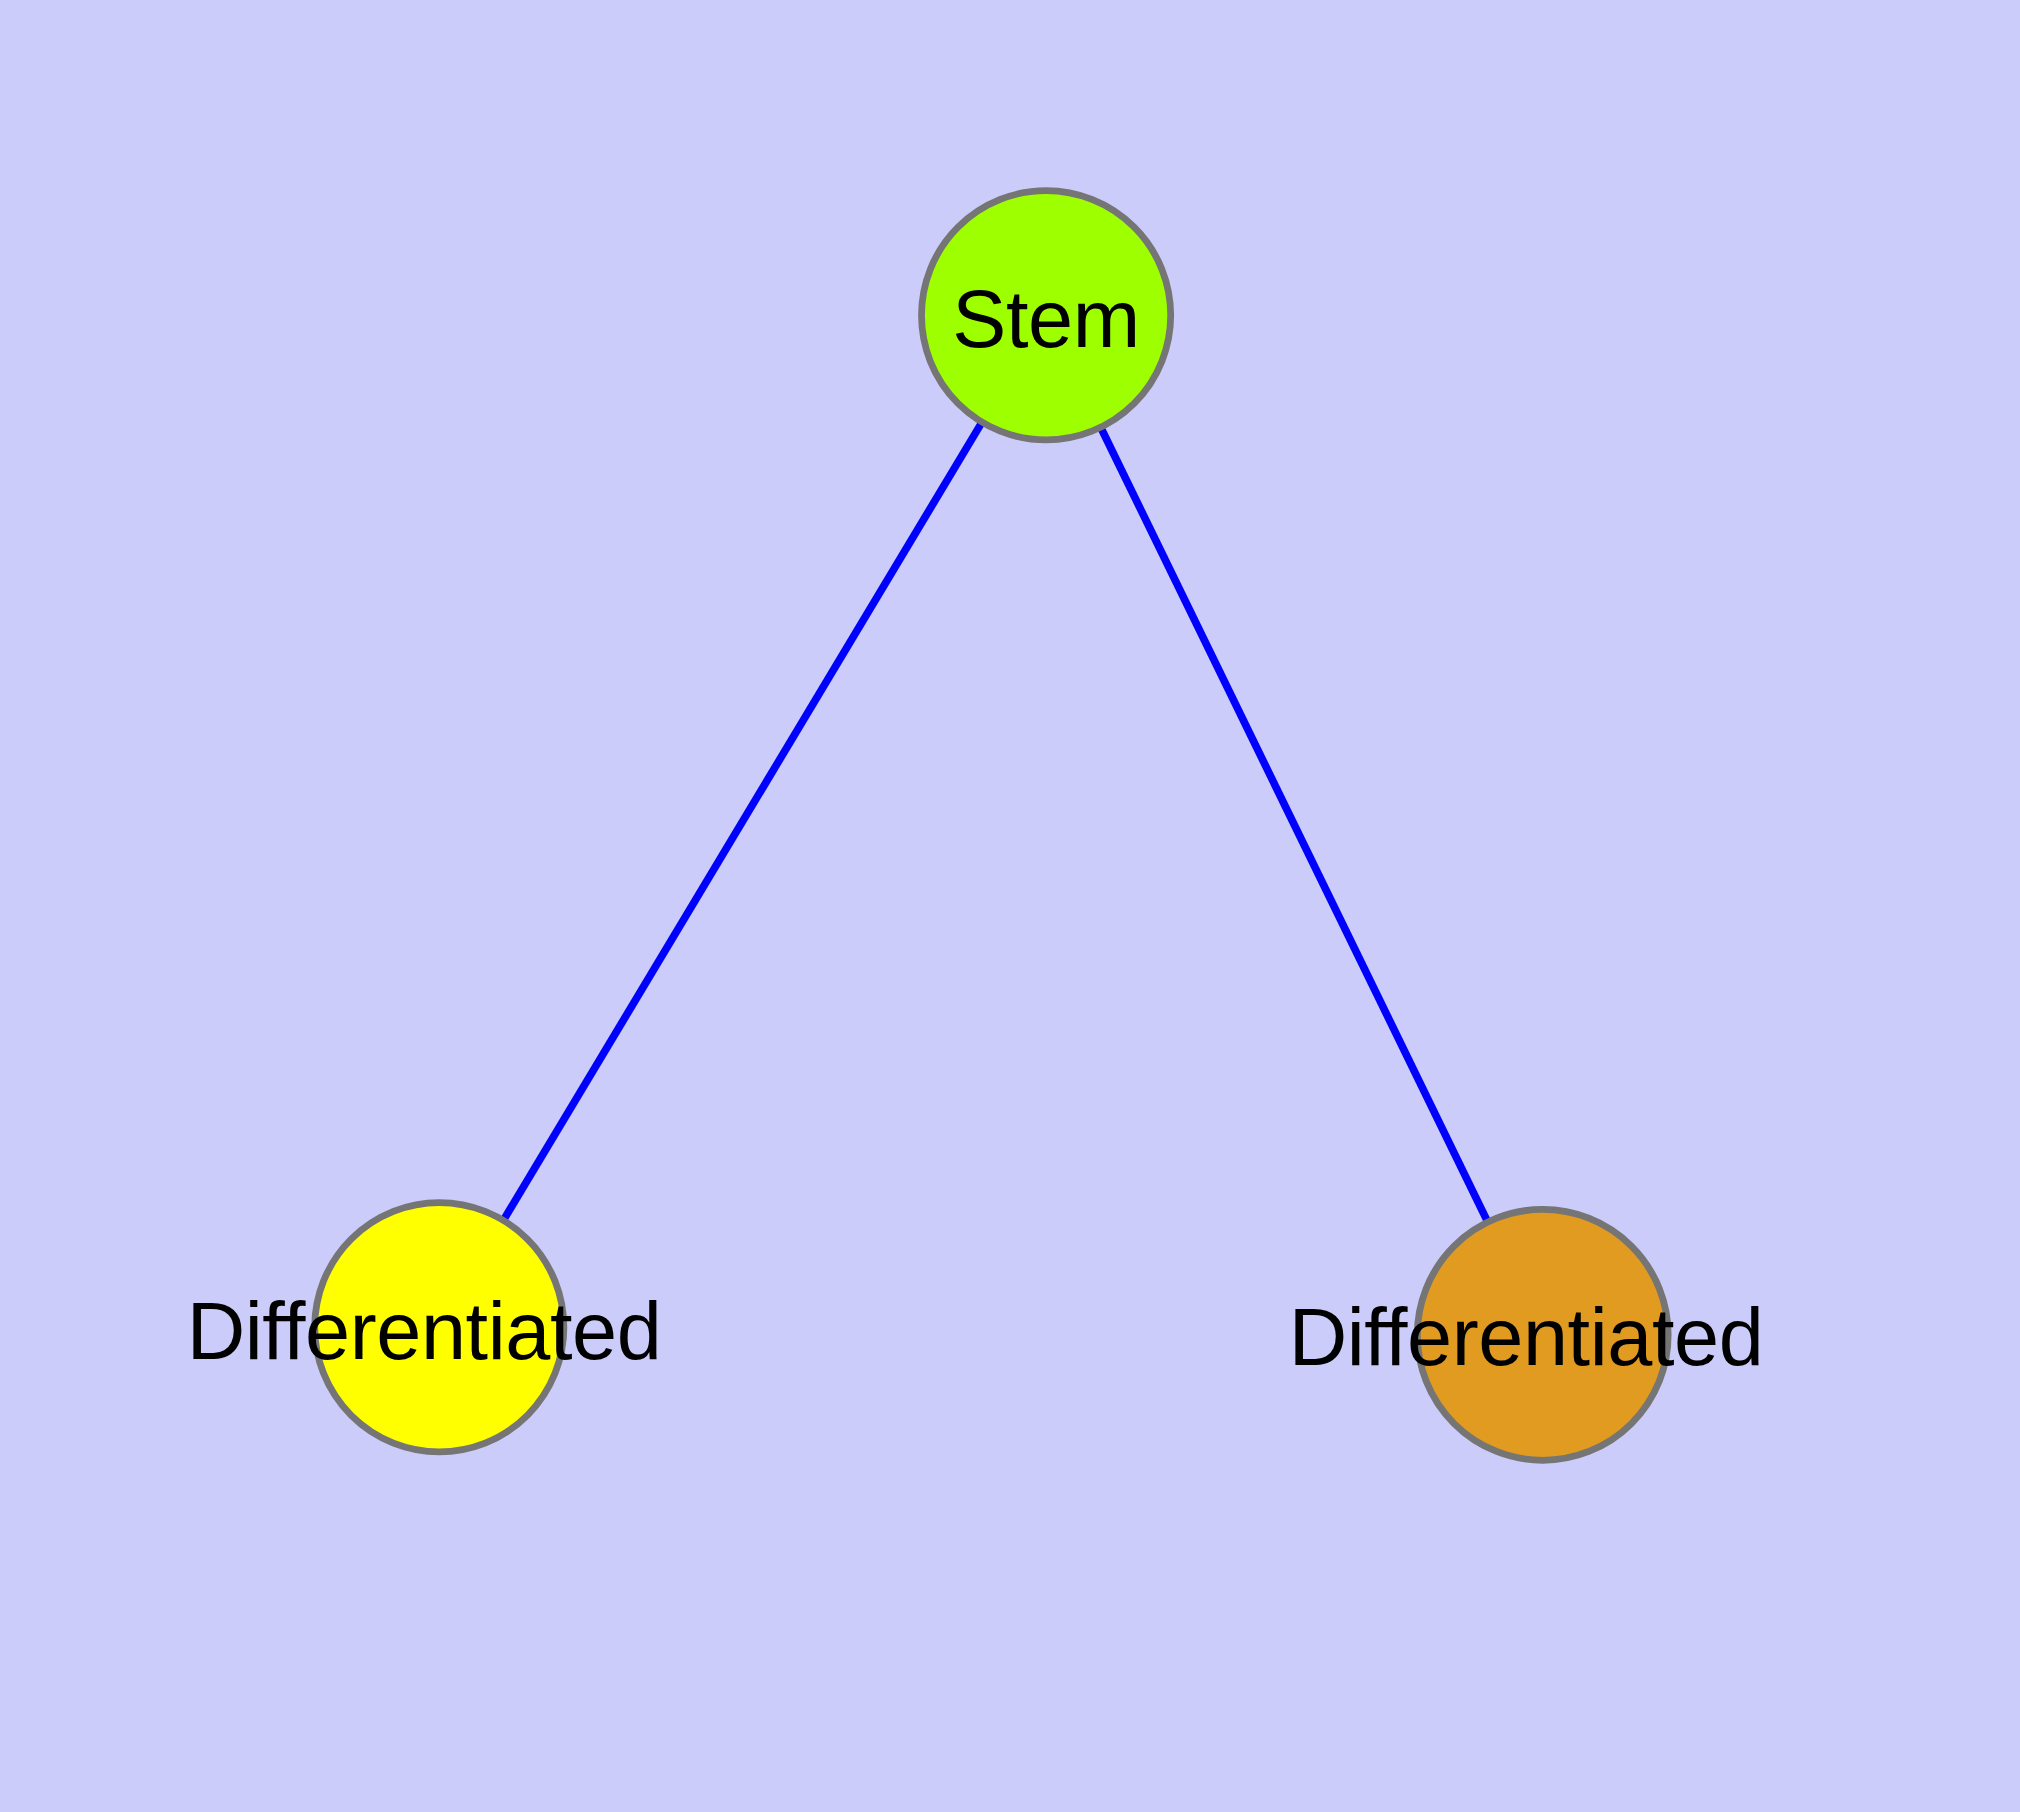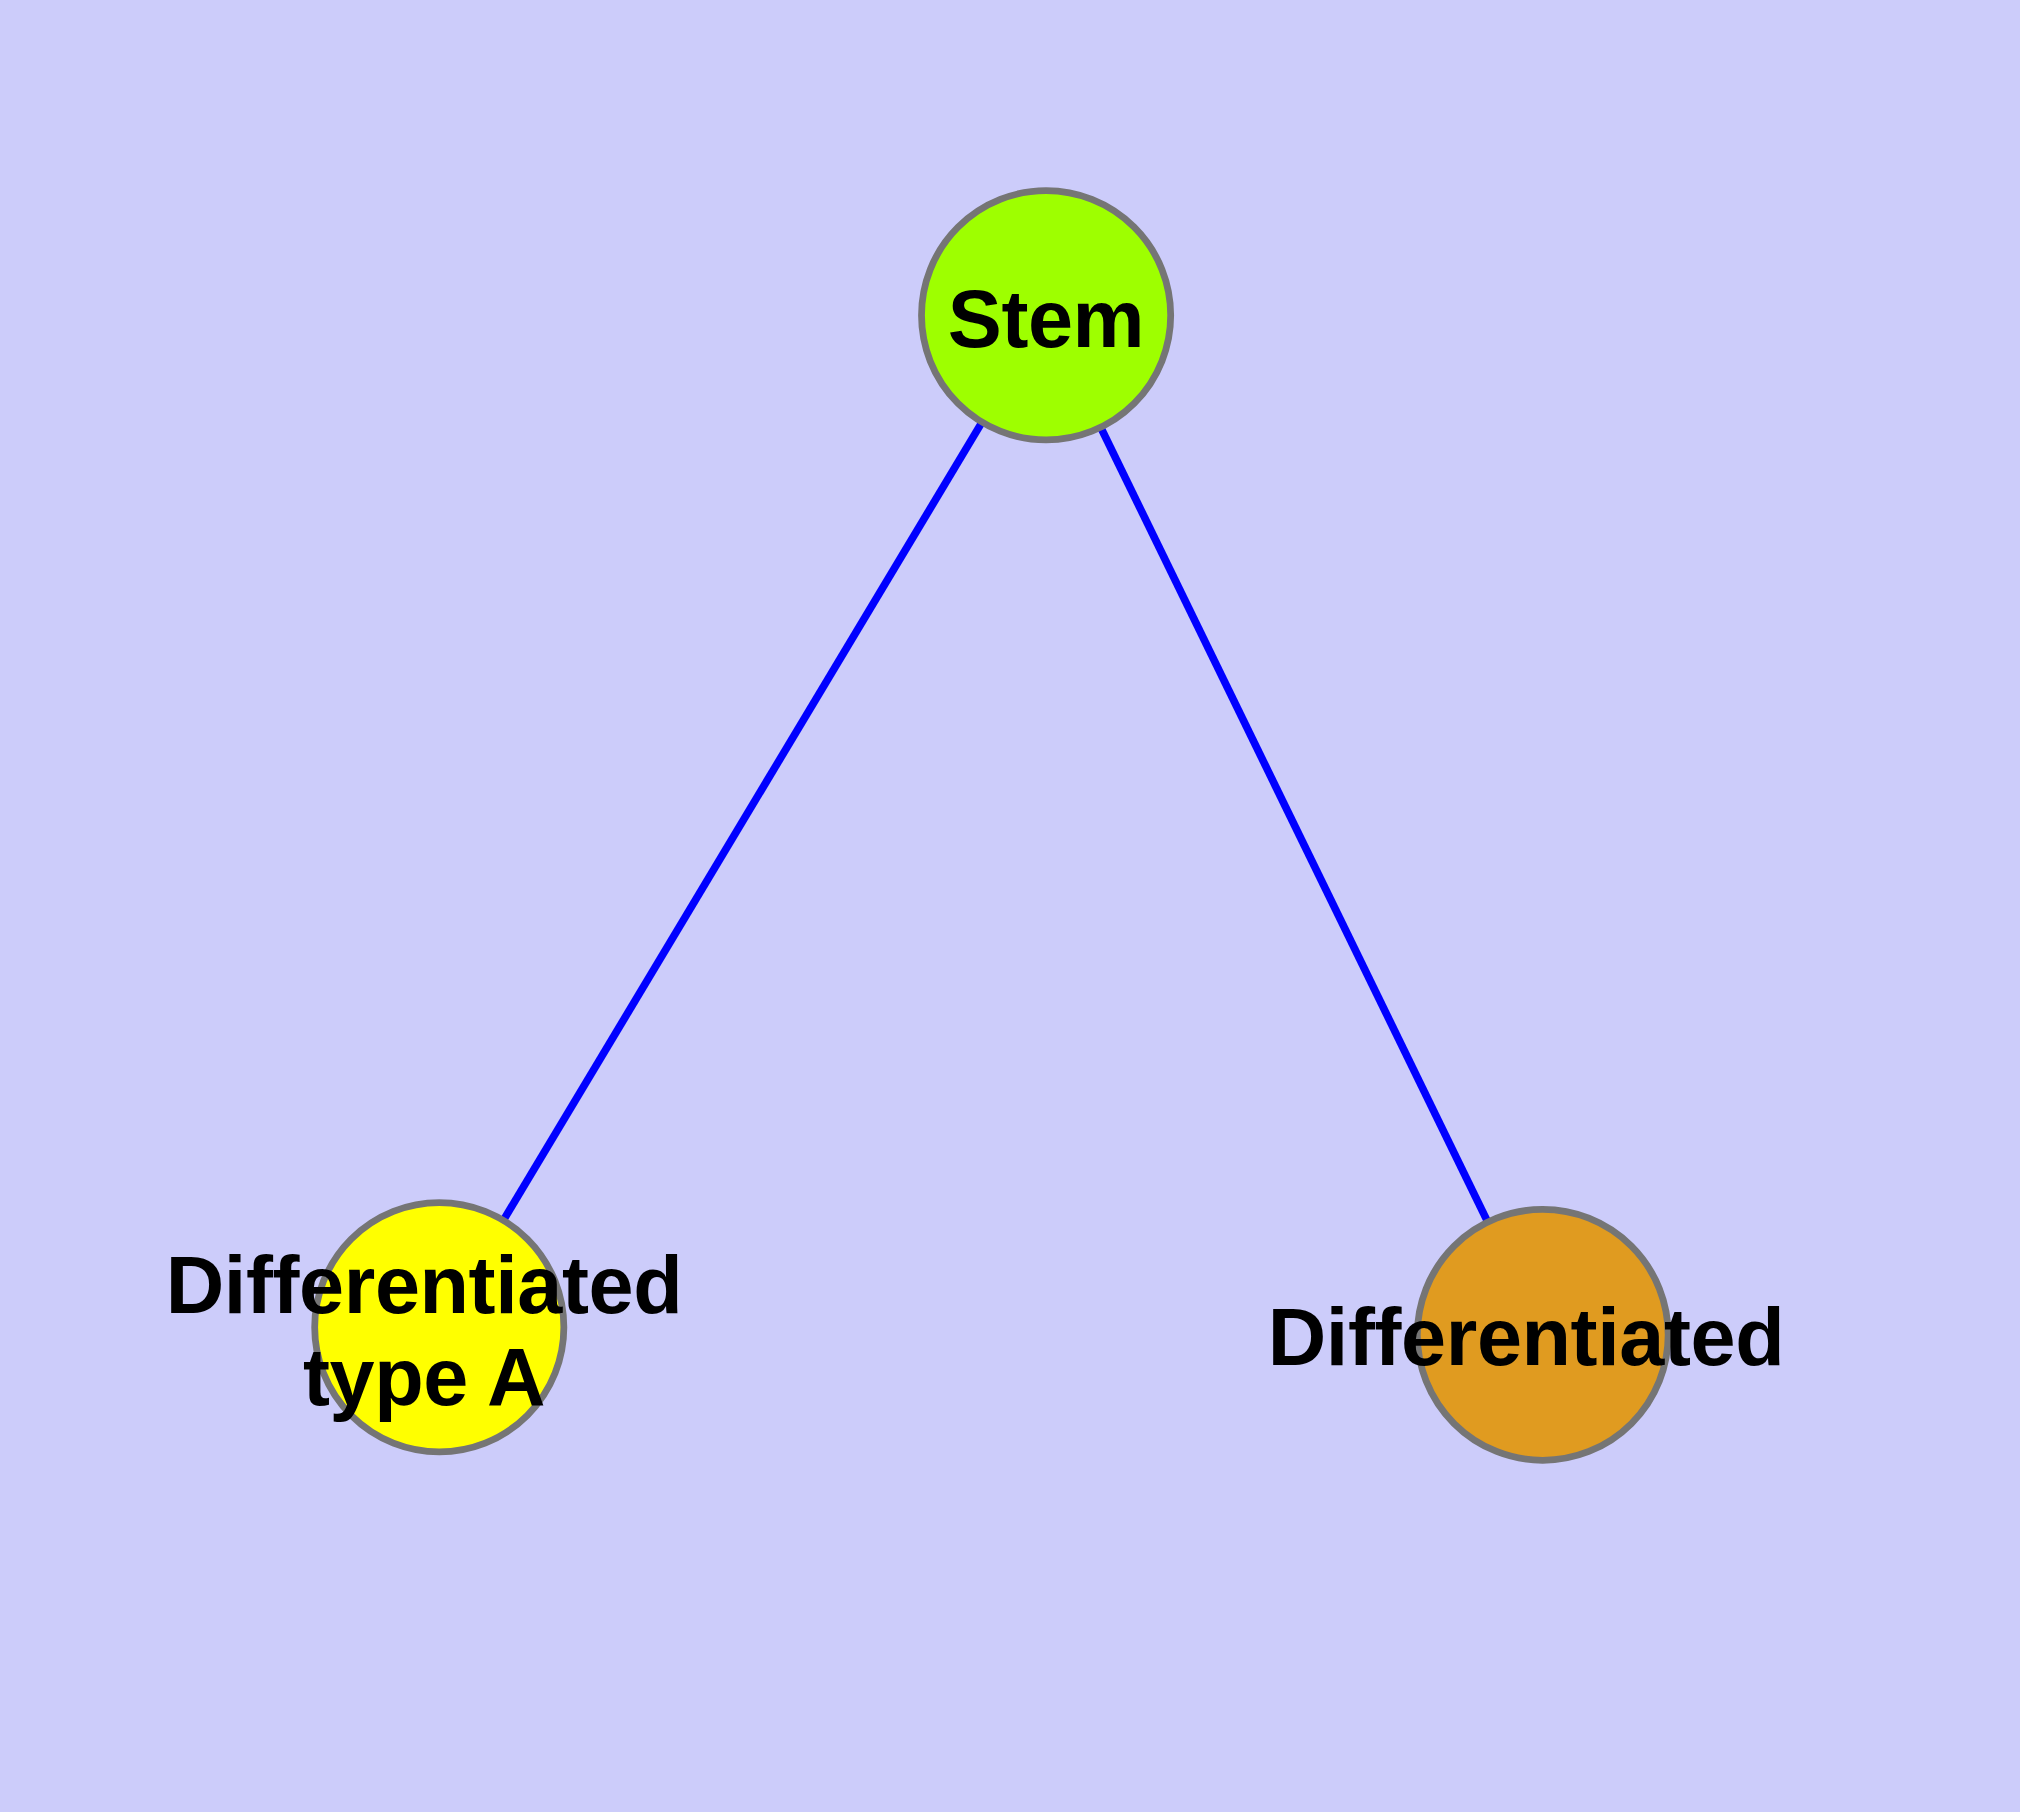--- a/index.html
+++ b/index.html
@@ -24,21 +24,21 @@
   #graph-svg {
     position: absolute;
     left: 0;
     top: 0;
     width: 2021px;
     height: 1812px;
   }
   .node-label {
     position: absolute;
     text-align: center;
-    font-weight: bold;
+    font-weight: normal;
     color: #000000;
     line-height: 1.14;
     white-space: pre;
     letter-spacing: -0.4px;
     transform: translate(-50%, -50%);
     pointer-events: none;
   }
 </style>
 </head>
 <body>
@@ -54,18 +54,18 @@
       </g>
     <g id="node-layer">
         <circle cx="1234" cy="372" r="147" fill="#9eff00" stroke="#757575" stroke-width="8"></circle>
         <circle cx="518" cy="1566" r="147" fill="#ffff00" stroke="#757575" stroke-width="8"></circle>
         <circle cx="1820" cy="1575" r="148" fill="#e09b20" stroke="#757575" stroke-width="8"></circle>
       </g>
   </svg>
 
   <div id="label-layer">
       <div class="node-label" style="left: 1046px; top: 319px; font-size: 81px; color: rgb(0, 0, 0);"><div>Stem</div></div>
-      <div class="node-label" style="left: 424px; top: 1331px; font-size: 81px; color: rgb(0, 0, 0);"><div>Differentiated</div><div>type A</div></div>
+      <div class="node-label" style="left: 424px; top: 1331px; font-size: 81px; color: rgb(0, 0, 0);"><div>Differentiated</div></div>
       <div class="node-label" style="left: 1526px; top: 1337px; font-size: 81px; color: rgb(0, 0, 0);"><div>Differentiated</div></div>
     </div>
 
 </div>
 
 
 </body></html>

